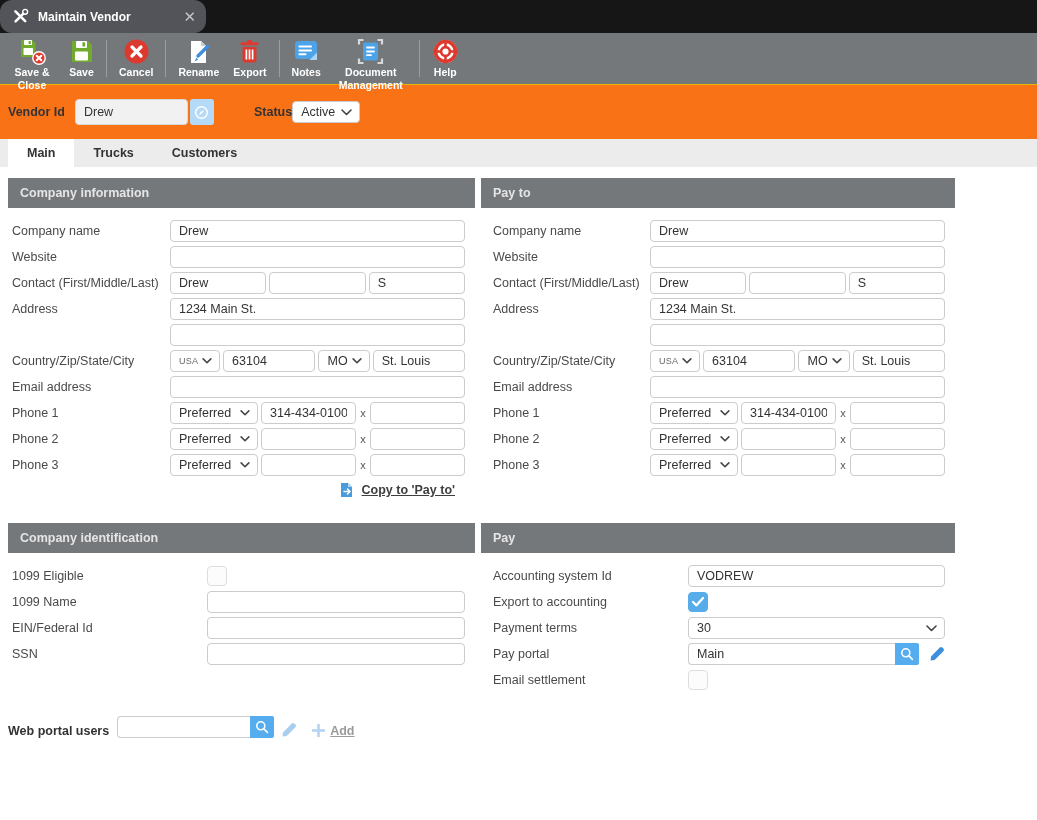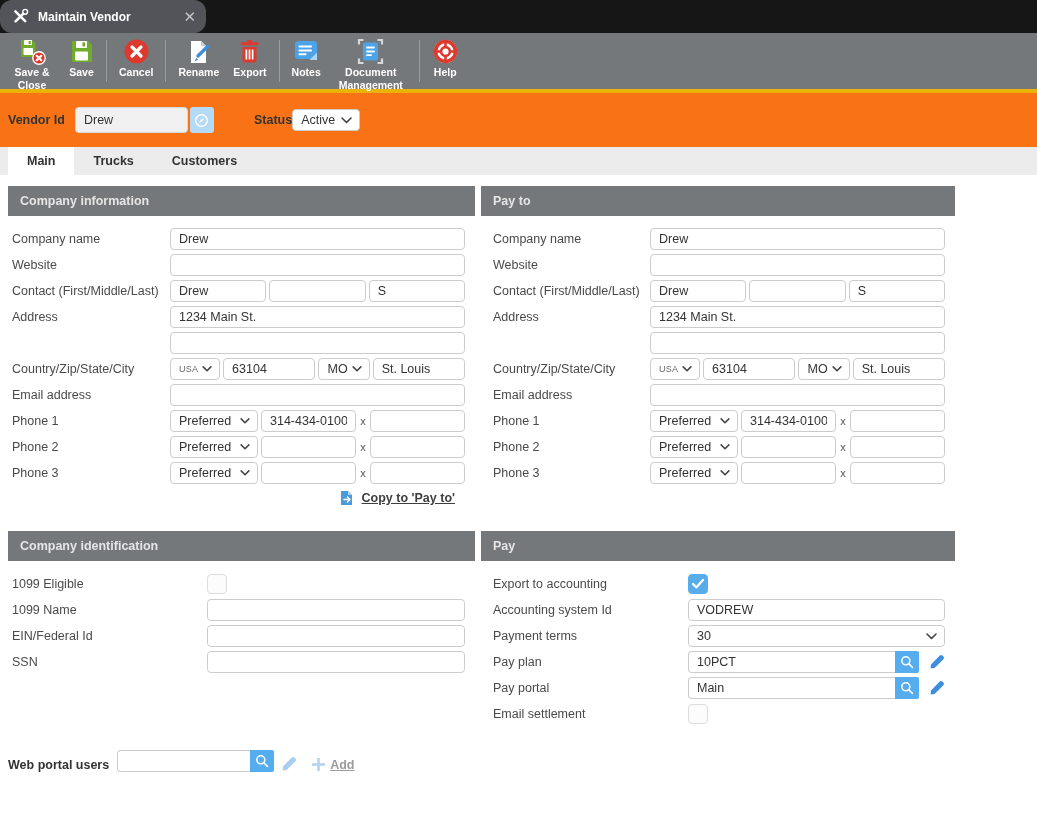--- a/index.html
+++ b/index.html
@@ -7,21 +7,21 @@
   body { font-family:"Liberation Sans", sans-serif; font-size:12.5px; color:#333; }
   .app { width:1037px; height:820px; overflow:hidden; position:relative; background:#fff; }
 
   
   .titlebar { height:33px; background:#161616; display:flex; }
   .window-tab { width:206px; background:#525459; color:#fff; display:flex; align-items:center; padding:0 10px 0 12px; gap:9px; cursor:pointer;border-radius:12px; }
   .wtitle { font-size:12px; font-weight:bold; flex:1; white-space:nowrap; }
   .wclose { color:#c3c5c7; font-size:15px; line-height:1; cursor:pointer; }
 
   
-  .toolbar { height:60px; background:#75787b; display:flex; align-items:stretch; padding:0 2px; border-bottom:4px solid #eab308; }
+  .toolbar { height:52px; background:#75787b; display:flex; align-items:stretch; padding:0 2px; border-bottom:1px solid #eab308; }
   .tbtn { display:flex; flex-direction:column; align-items:center; padding:5px 7px 2px; cursor:pointer; }
   .tbtn .ticon { height:27px; display:flex; align-items:center; justify-content:center; }
   .tbtn .tlabel { color:#fff; font-size:10.5px; font-weight:bold; text-align:center; line-height:1.2; margin-top:1px; }
   .tbtn.two .tlabel { max-width:46px; }
   .tbtn.twol .tlabel { max-width:72px; }
   .tsep { width:1px; background:#9b9ea1; margin:7px 5px; }
 
   
   .idbar { height:54px; background:#f97316; display:flex; align-items:center; padding:0 8px; }
   .blabel { font-weight:bold; color:#333; }
@@ -554,76 +554,53 @@
           </div>
 
         </div>
       </div>
 
       <div class="col-right">
         <div class="section-header">Pay</div>
         <div class="form-r">
 
           <div class="frow">
+            <div class="flabel lab195">Accounting system Id</div>
+            <div class="inputs">
+                <input class="tbx" value="VODREW" style="">
+              </div>
+          </div>
+
+          <div class="frow">
             <div class="flabel lab195">Export to accounting</div>
             <div class="inputs">
               <div class="checkbox checked">
                 <span style="display:flex">
                     <svg width="12" height="10" viewBox="0 0 12 10">
                       <polyline points="1,5 4.5,8.3 11,1" fill="none" stroke="#fff" stroke-width="2.3" stroke-linecap="round" stroke-linejoin="round"></polyline>
                     </svg>
                   </span>
               </div>
             </div>
           </div>
 
           <div class="frow">
-            <div class="flabel lab195">Accounting system Id</div>
-            <div class="inputs">
-                <input class="tbx" value="VODREW" style="">
-              </div>
-          </div>
-
-          <div class="frow">
             <div class="flabel lab195">Payment terms</div>
             <div class="inputs">
               <div class="select selfull">
                 <span class="val">30</span>
                 <span style="display:flex">
                     <svg width="11" height="7" viewBox="0 0 11 7">
                       <polyline points="1,1 5.5,5.5 10,1" fill="none" stroke="#444" stroke-width="1.6" stroke-linecap="round" stroke-linejoin="round"></polyline>
                     </svg>
                   </span>
               </div>
             </div>
           </div>
 
-          <div class="frow">
-            <div class="flabel lab195">Pay plan</div>
-            <div class="inputs">
-              <div class="lookup">
-                <input class="tbx" value="10PCT" style="">
-                <button class="search-btn">
-                  <span style="display:flex">
-                      <svg width="14" height="14" viewBox="0 0 14 14">
-                        <circle cx="5.8" cy="5.8" r="4" fill="none" stroke="#fff" stroke-width="1.6"></circle>
-                        <line x1="8.9" y1="8.9" x2="12.4" y2="12.4" stroke="#fff" stroke-width="1.6" stroke-linecap="round"></line>
-                      </svg>
-                    </span>
-                </button>
-              </div>
-              <button class="iconbtn">
-                <span style="display:flex">
-                    <svg width="16" height="16" viewBox="0 0 16 16">
-                      <path d="M10.8 1.6 a1.8 1.8 0 0 1 2.6 0 l1 1 a1.8 1.8 0 0 1 0 2.6 L5.6 14 1.6 14.4 2 10.4 Z" fill="#3e8ede"></path>
-                    </svg>
-                  </span>
-              </button>
-            </div>
-          </div>
 
           <div class="frow">
             <div class="flabel lab195">Pay portal</div>
             <div class="inputs">
               <div class="lookup">
                 <input class="tbx" value="Main" style="">
                 <button class="search-btn">
                   <span style="display:flex">
                       <svg width="14" height="14" viewBox="0 0 14 14">
                         <circle cx="5.8" cy="5.8" r="4" fill="none" stroke="#fff" stroke-width="1.6"></circle>

